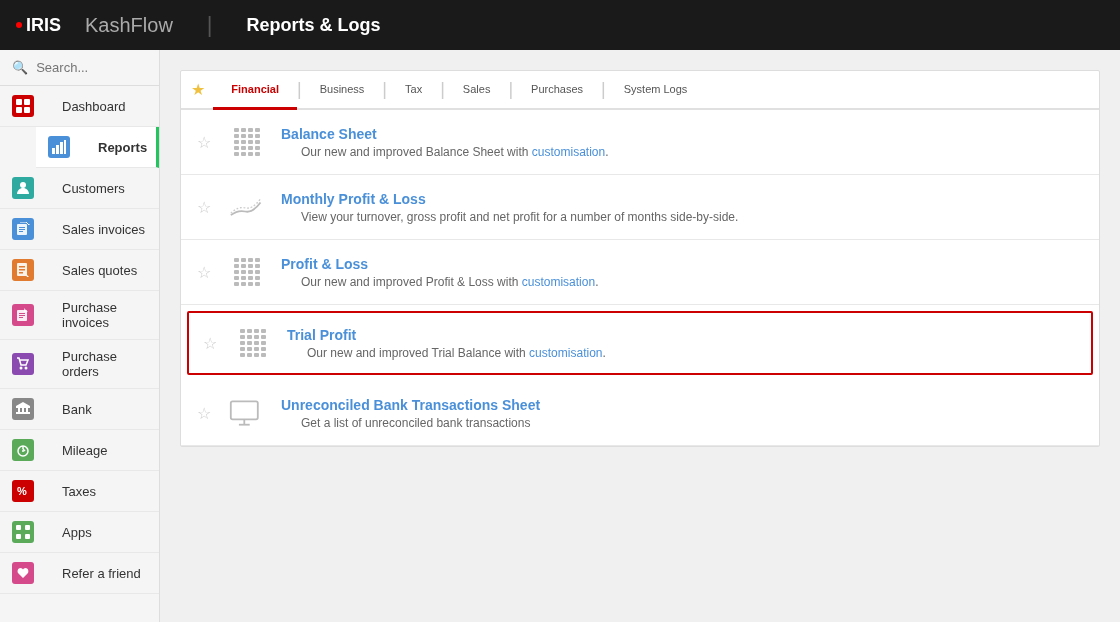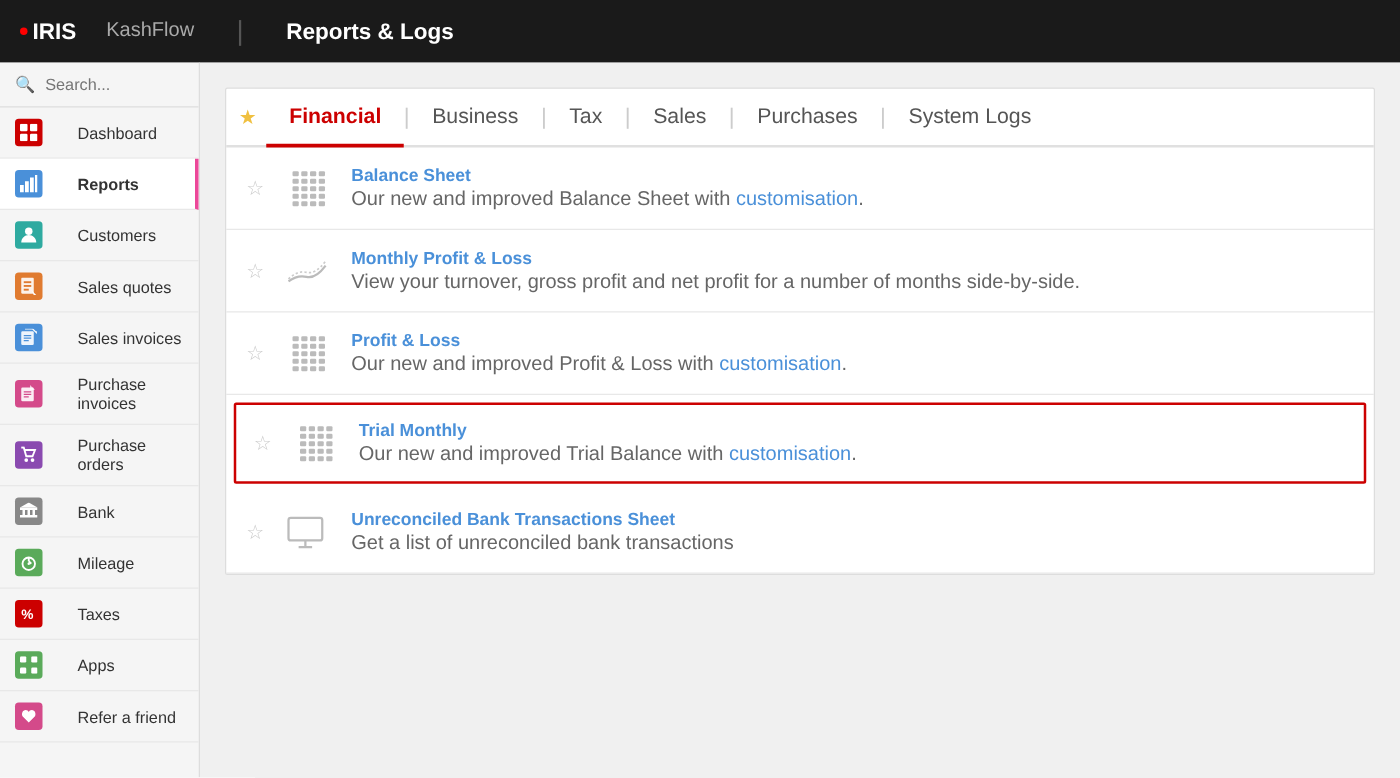--- a/index.html
+++ b/index.html
@@ -85,22 +85,23 @@
       align-items: center;
       gap: 28px;
       padding: 9px 12px;
       cursor: pointer;
       color: #333;
       font-size: 13px;
       border-bottom: 1px solid #e8e8e8;
     }
     .sidebar-item.active {
       background: white;
-      border-right: 3px solid #ec4899;
+      border-right: 3px solid #22c55e;
       font-weight: bold;
+      margin-left: 36px;
     }
     .sidebar-item.active .item-label {
       color: #333;
     }
     .sidebar-icon {
       width: 22px;
       height: 22px;
       border-radius: 3px;
       display: flex;
       align-items: center;
@@ -142,21 +143,21 @@
     .tab-star {
       color: #f0c040;
       font-size: 16px;
       margin-right: 8px;
       cursor: pointer;
     }
     .tab-item {
       padding: 12px 18px;
       cursor: pointer;
       color: #555;
-      font-size: 17px;
+      font-size: 11px;
       border-bottom: 3px solid transparent;
       margin-bottom: -2px;
       white-space: nowrap;
     }
     .tab-item.active {
       color: #cc0000;
       border-bottom: 3px solid #cc0000;
       font-weight: bold;
     }
     .tab-separator {
@@ -215,34 +216,35 @@
     }
     .row-text { flex: 1; }
     .row-title {
       color: #4a90d9;
       font-size: 14px;
       font-weight: bold;
       margin-bottom: 3px;
     }
     .row-desc {
       color: #666;
-      font-size: 16px;
+      font-size: 12px;
+      margin-left: 20px;
     }
     .row-desc span.link { color: #4a90d9; }
   </style>
 </head>
 <body>
 
 <div class="navbar">
   <div class="navbar-brand">
     <div class="brand-iris">
       <span class="brand-dot"></span>
       <span style="color:white;font-weight:bold;font-size:18px;">IRIS</span>
     </div>
-    <span style="color:#aaa;font-size:16px;font-weight:normal;">KashFlow</span>
+    <span style="color:#aaa;font-size:20px;font-weight:normal;">KashFlow</span>
     <span class="brand-separator">|</span>
     <span class="navbar-title">Reports &amp; Logs</span>
   </div>
 </div>
 
 <div class="layout">
 
   <div class="sidebar">
     <div class="sidebar-search">
       <span style="color:#999;">🔍</span>
@@ -274,46 +276,46 @@
     </div>
 
     <div class="sidebar-item">
       <div class="sidebar-icon icon-teal">
         <svg width="14" height="14" viewBox="0 0 14 14">
             <circle cx="7" cy="4" r="3" fill="white"></circle>
             <path d="M1 13c0-3.3 2.7-6 6-6s6 2.7 6 6" fill="white"></path>
           </svg>
       </div>
       <span class="item-label">Customers</span>
+    </div>
+
+    <div class="sidebar-item">
+      <div class="sidebar-icon icon-blue">
+        <svg width="14" height="14" viewBox="0 0 14 14">
+            <rect x="1" y="2" width="10" height="11" rx="1" fill="white" opacity="0.9"></rect>
+            <path d="M4 0 L10 0 L13 3 L13 2" stroke="white" fill="none"></path>
+            <rect x="3" y="5" width="6" height="1" fill="#4a90d9"></rect>
+            <rect x="3" y="7" width="6" height="1" fill="#4a90d9"></rect>
+            <rect x="3" y="9" width="4" height="1" fill="#4a90d9"></rect>
+          </svg>
+      </div>
+      <span class="item-label">Sales invoices</span>
     </div>
 
     <div class="sidebar-item">
       <div class="sidebar-icon icon-orange">
         <svg width="14" height="14" viewBox="0 0 14 14">
             <rect x="1" y="0" width="10" height="13" rx="1" fill="white" opacity="0.9"></rect>
             <rect x="3" y="3" width="6" height="1.5" fill="#e07b30"></rect>
             <rect x="3" y="6" width="6" height="1.5" fill="#e07b30"></rect>
             <rect x="3" y="9" width="4" height="1.5" fill="#e07b30"></rect>
             <path d="M9 10 L13 14 L11 14 L9 10Z" fill="white"></path>
           </svg>
       </div>
       <span class="item-label">Sales quotes</span>
-    </div>
-
-    <div class="sidebar-item">
-      <div class="sidebar-icon icon-blue">
-        <svg width="14" height="14" viewBox="0 0 14 14">
-            <rect x="1" y="2" width="10" height="11" rx="1" fill="white" opacity="0.9"></rect>
-            <path d="M4 0 L10 0 L13 3 L13 2" stroke="white" fill="none"></path>
-            <rect x="3" y="5" width="6" height="1" fill="#4a90d9"></rect>
-            <rect x="3" y="7" width="6" height="1" fill="#4a90d9"></rect>
-            <rect x="3" y="9" width="4" height="1" fill="#4a90d9"></rect>
-          </svg>
-      </div>
-      <span class="item-label">Sales invoices</span>
     </div>
 
 
     <div class="sidebar-item">
       <div class="sidebar-icon icon-pink">
         <svg width="14" height="14" viewBox="0 0 14 14">
             <rect x="1" y="2" width="10" height="11" rx="1" fill="white" opacity="0.9"></rect>
             <rect x="3" y="5" width="6" height="1" fill="#d44a8a"></rect>
             <rect x="3" y="7" width="6" height="1" fill="#d44a8a"></rect>
             <rect x="3" y="9" width="4" height="1" fill="#d44a8a"></rect>
@@ -508,21 +510,21 @@
               <div class="grid-cell"></div>
               <div class="grid-cell"></div>
               <div class="grid-cell"></div>
             <div class="grid-cell"></div>
               <div class="grid-cell"></div>
               <div class="grid-cell"></div>
               <div class="grid-cell"></div>
           </div>
         </div>
         <div class="row-text">
-          <div class="row-title">Trial Monthly</div>
+          <div class="row-title">Trial Profit</div>
           <div class="row-desc">Our new and improved Trial Balance with <span class="link">customisation</span>.</div>
         </div>
       </div>
 
       <div class="report-row">
         <span class="row-star">☆</span>
         <div class="row-icon">
           <svg class="monitor-icon" viewBox="0 0 40 30" fill="none" xmlns="http://www.w3.org/2000/svg">
             <rect x="2" y="2" width="30" height="20" rx="2" stroke="#bbb" stroke-width="2" fill="none"></rect>
             <line x1="17" y1="22" x2="17" y2="28" stroke="#bbb" stroke-width="2"></line>

